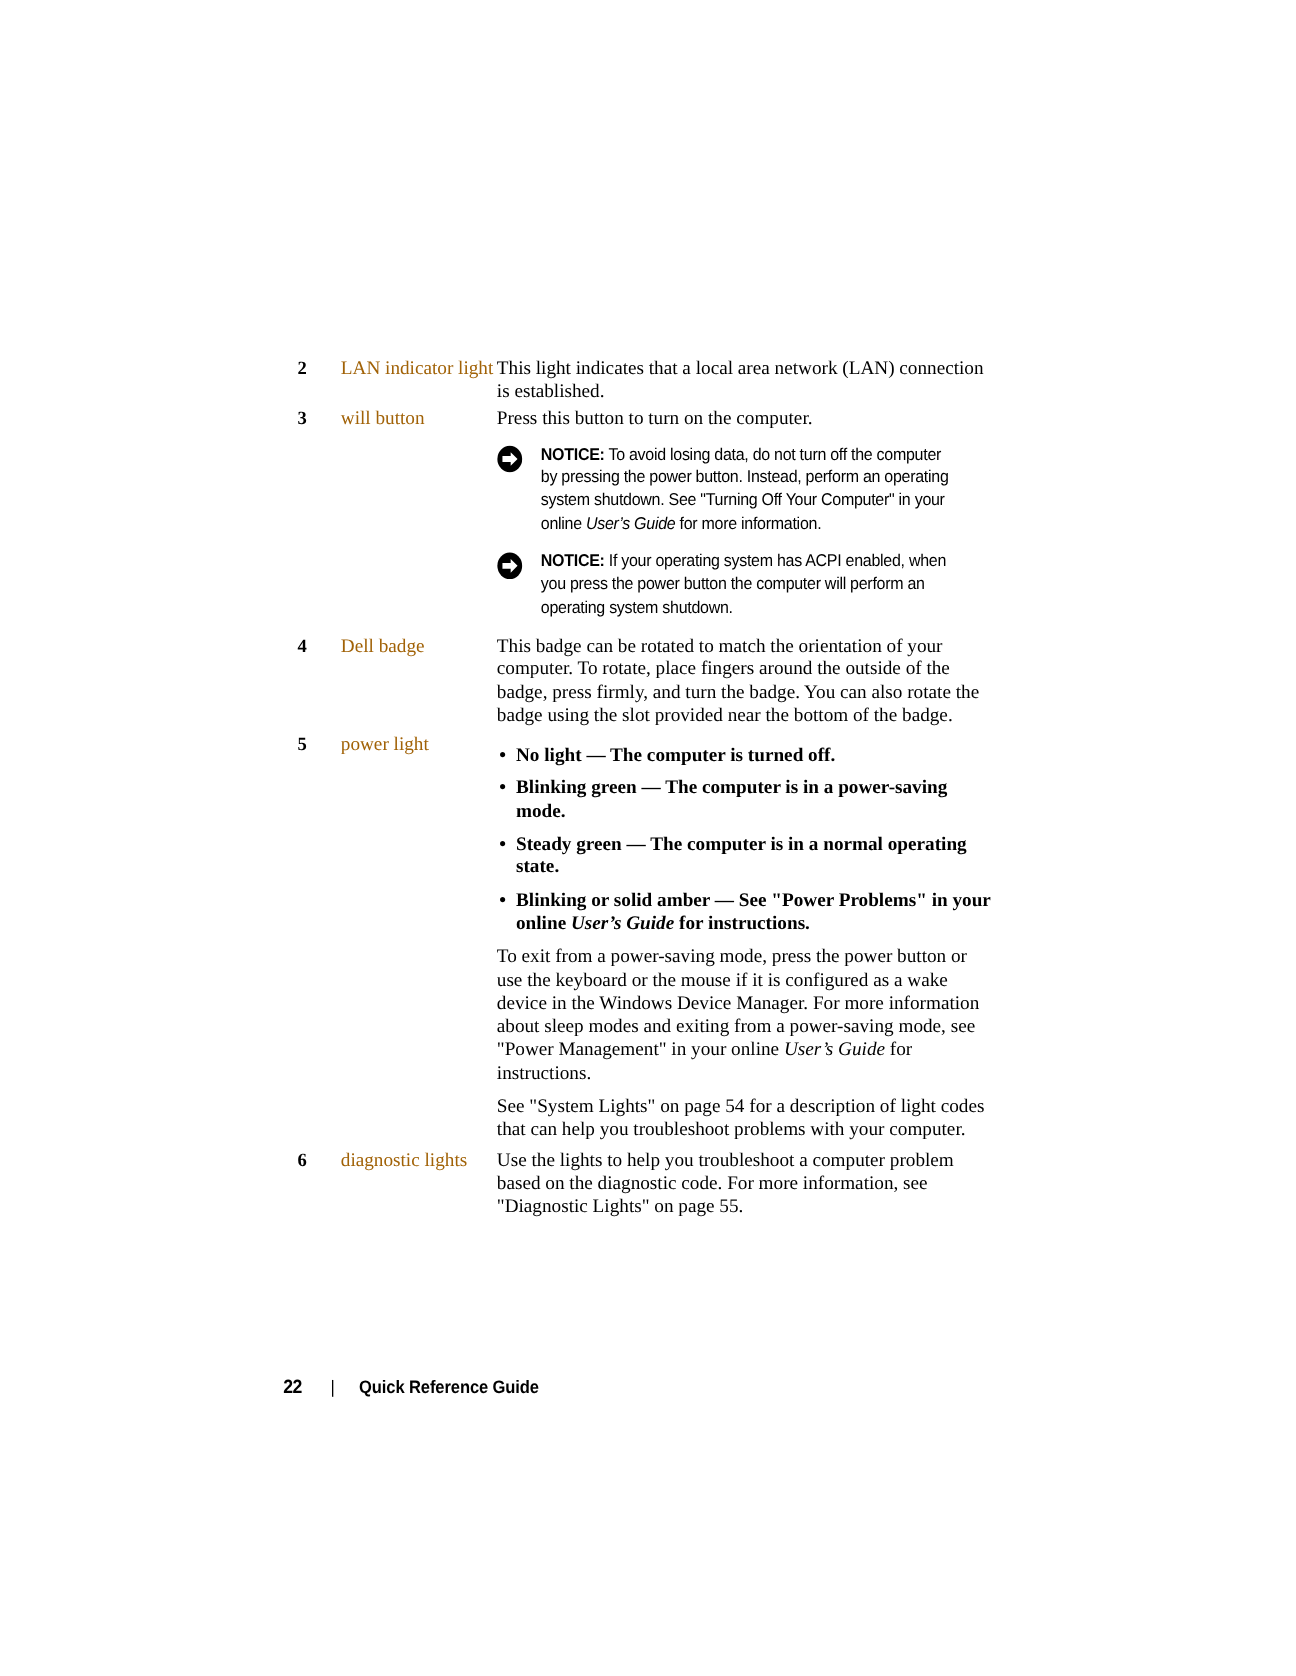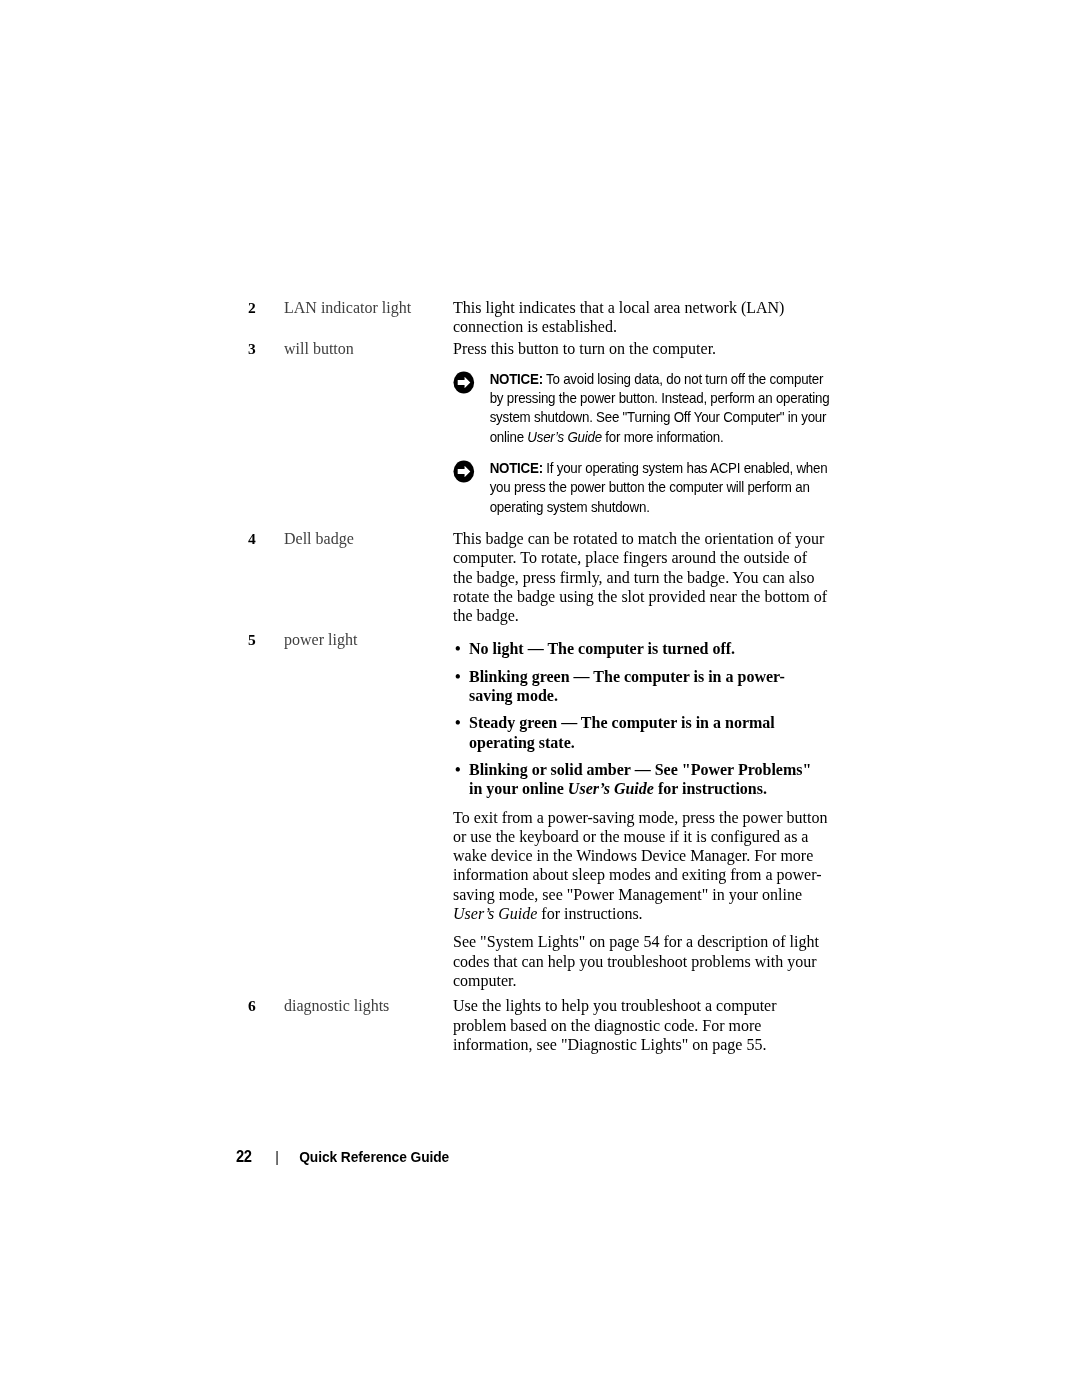--- a/index.html
+++ b/index.html
@@ -45,30 +45,29 @@
     line-height: 19.3px;
     font-weight: bold;
     color: #000;
   }
 
   .col-label {
     width: 130px;
     flex: 0 0 130px;
     font-size: 16px;
     line-height: 19.3px;
-    color: #404040;
+    color: #a16207;
   }
 
   .col-desc {
     flex: 1 1 auto;
     width: 348px;
     font-size: 16px;
     line-height: 19.3px;
     color: #000;
-    margin-left: 39px;
   }
 
   .col-desc p {
     margin: 0 0 0 0;
   }
 
   .col-desc p + p {
     margin-top: 9px;
   }
 

